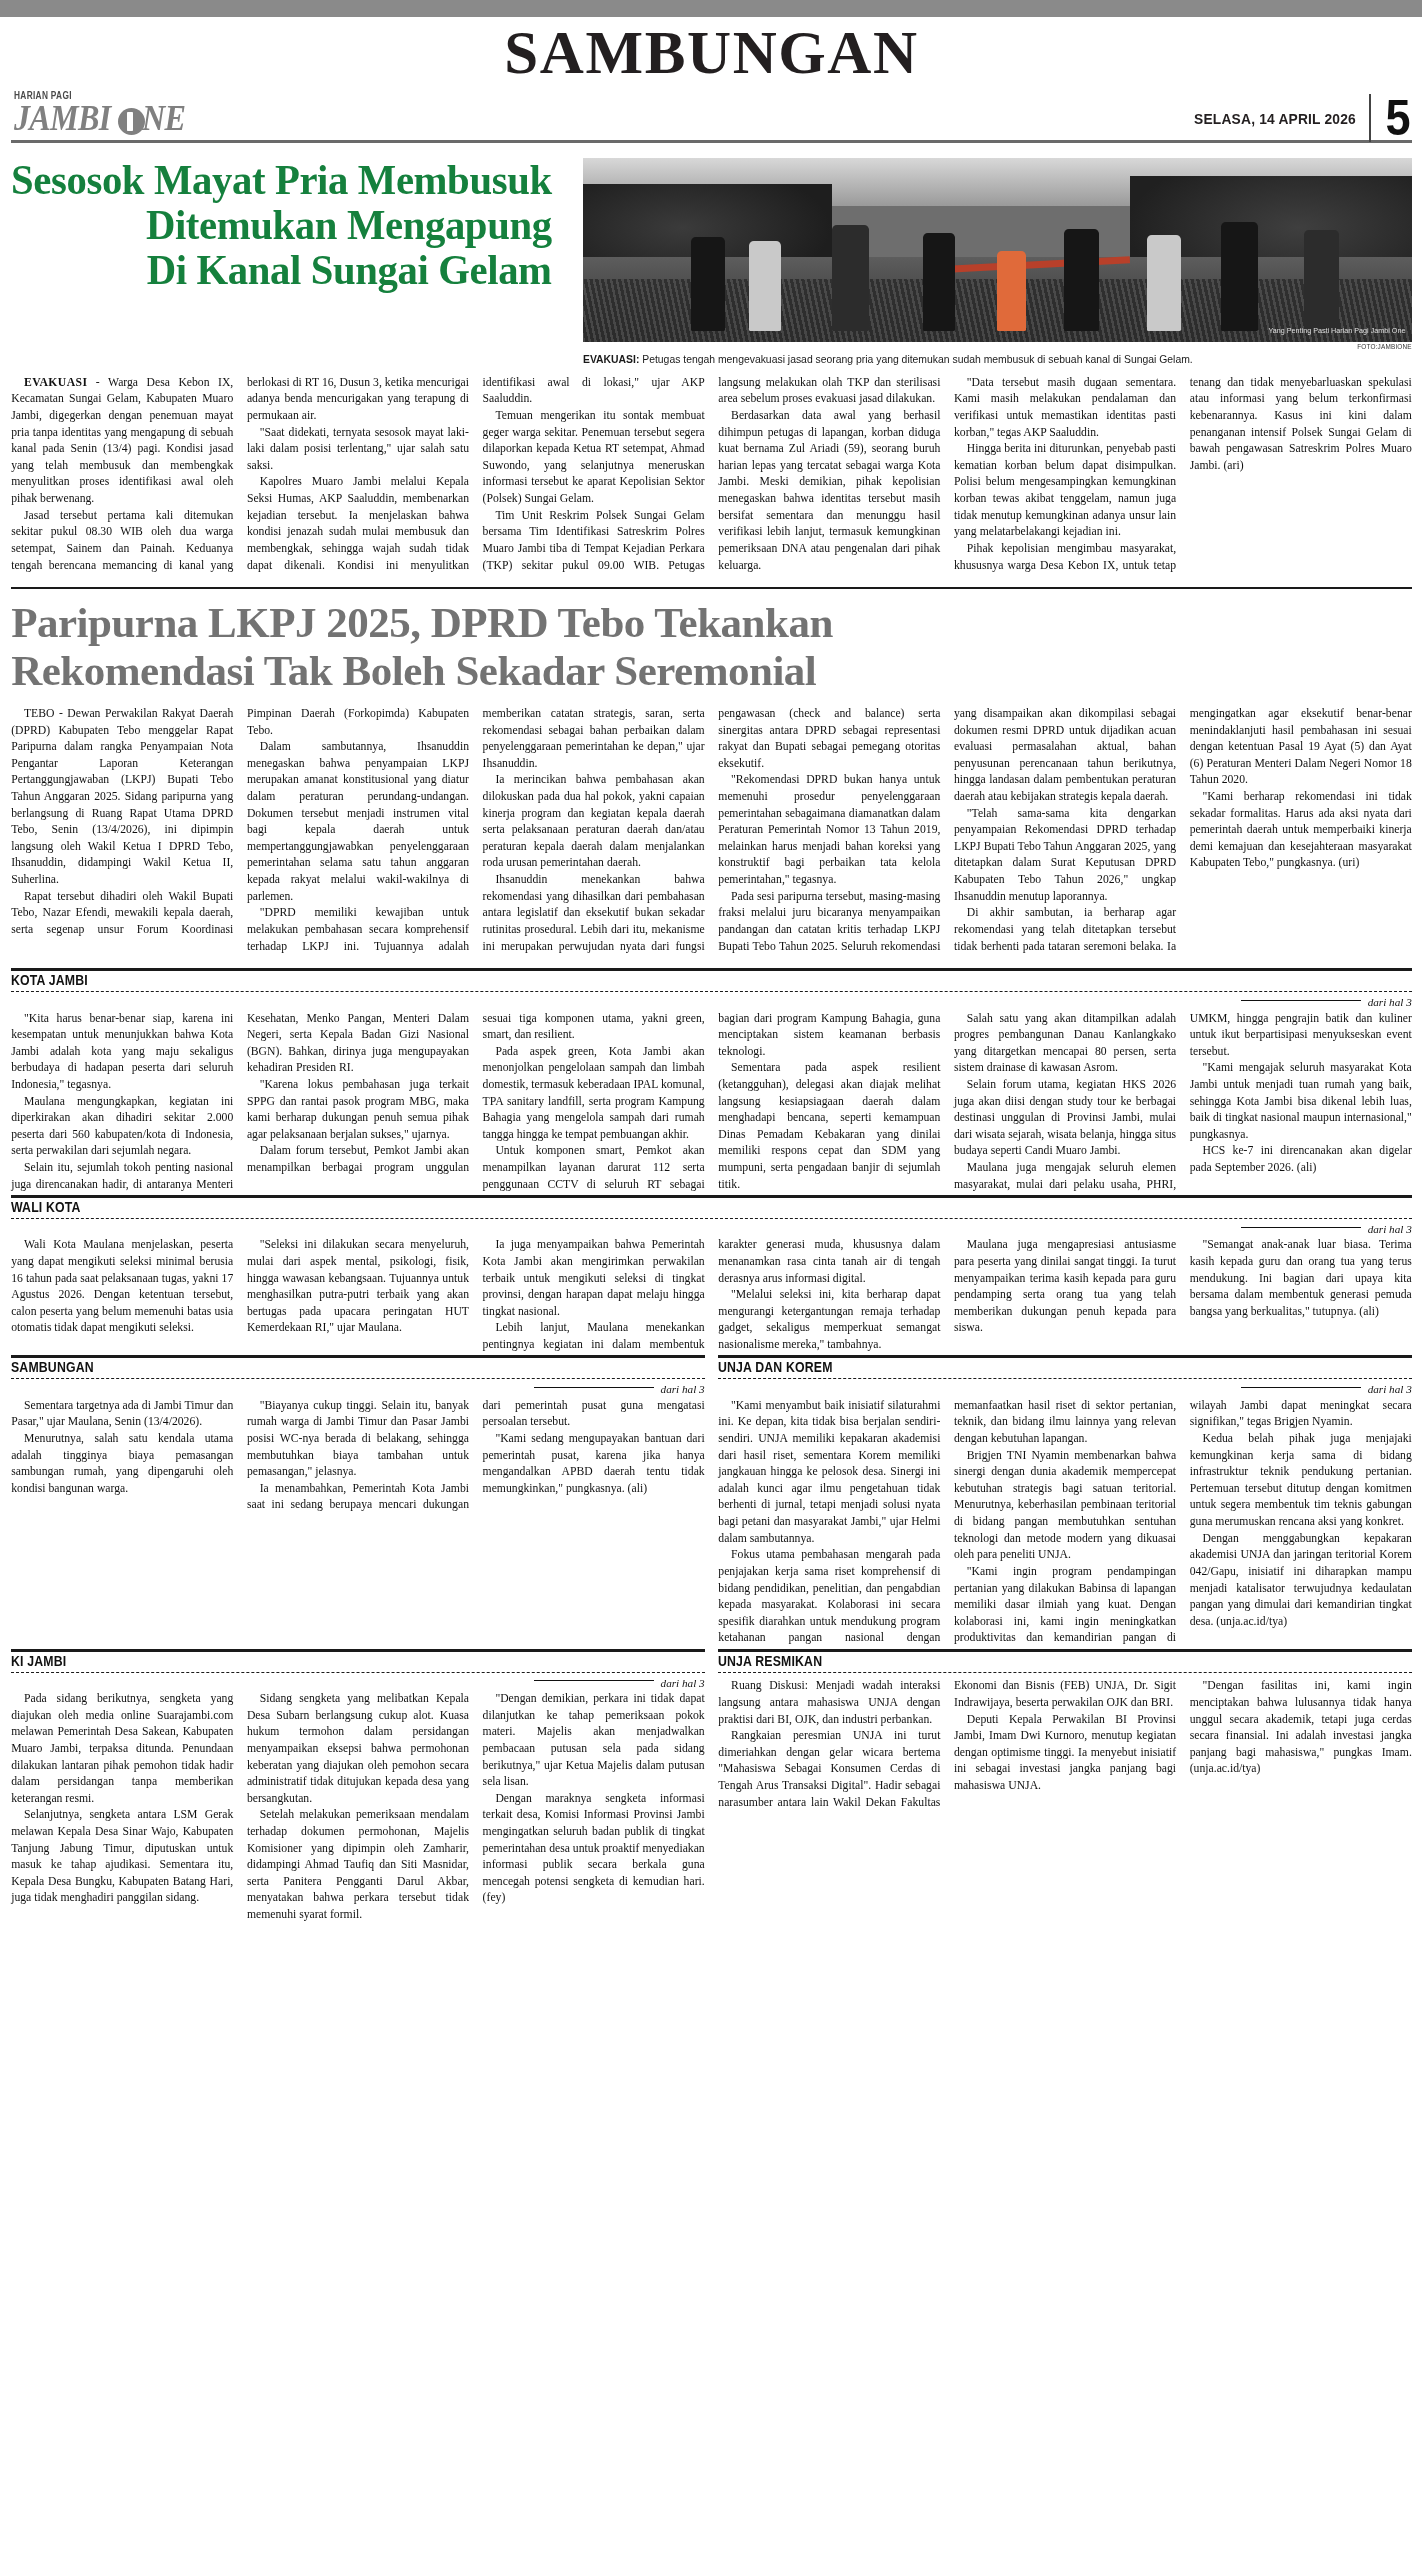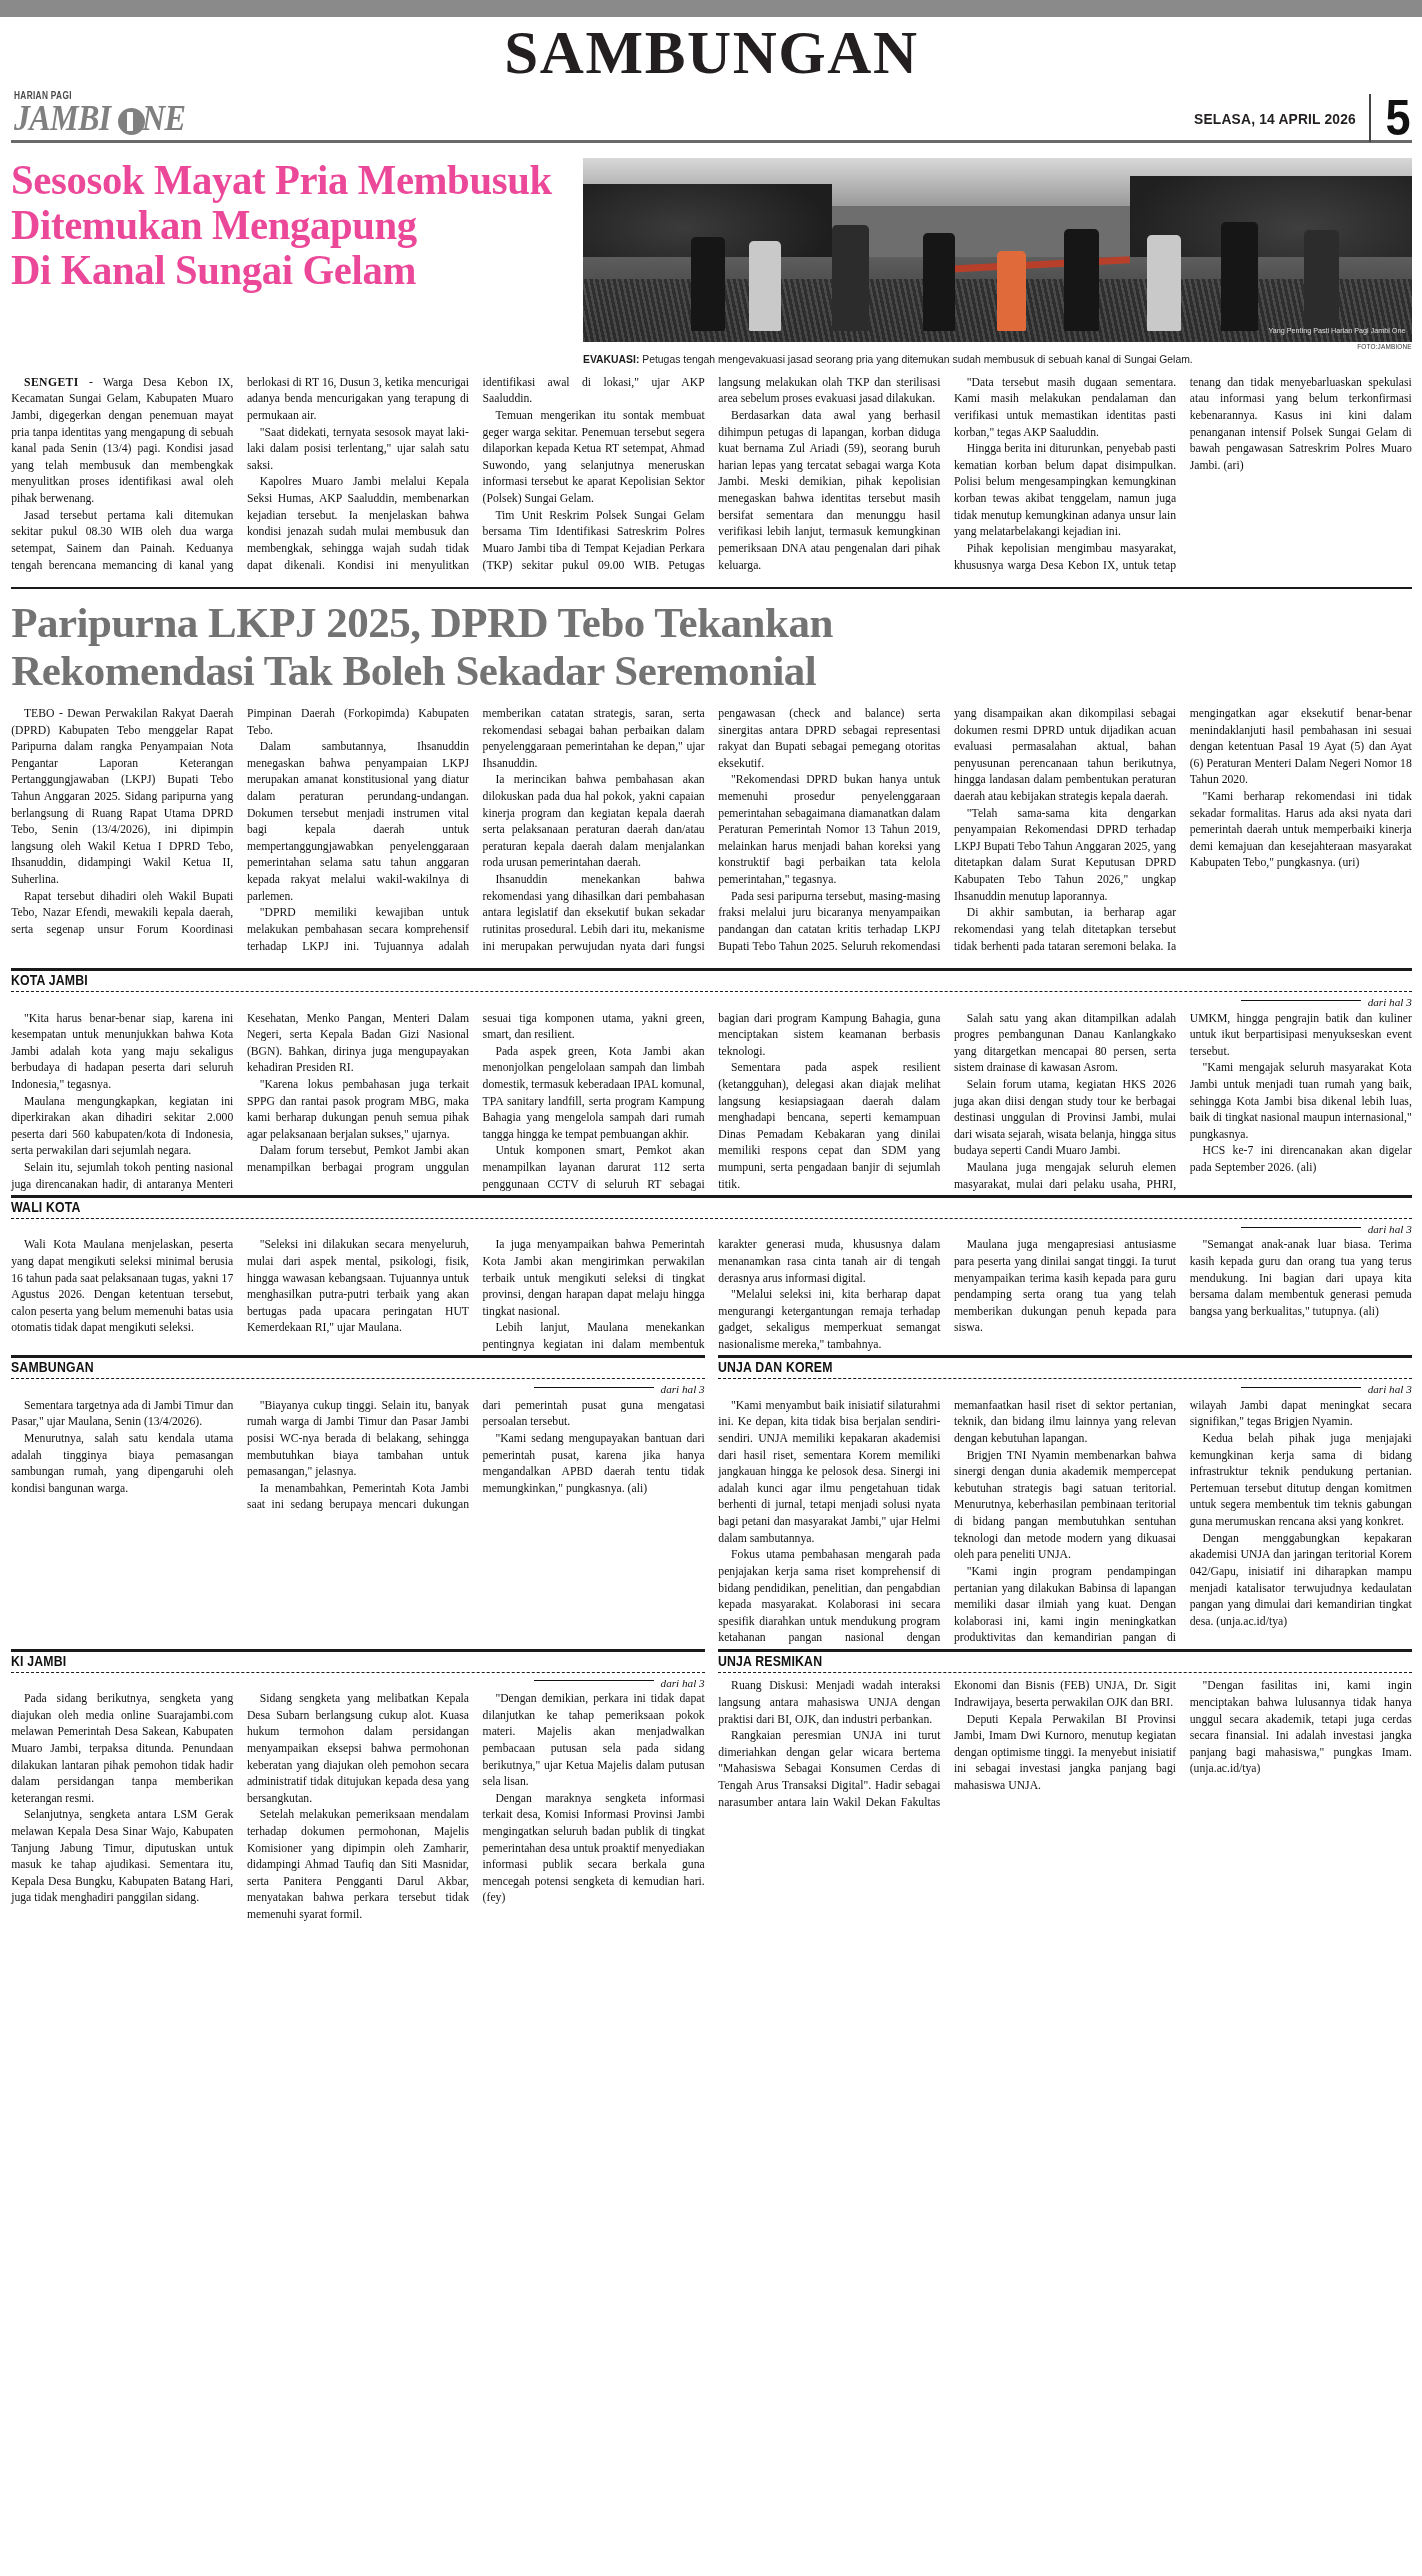--- a/index.html
+++ b/index.html
@@ -50,21 +50,21 @@
     color:#111;line-height:.8;transform:scaleX(.9);
   }
   .mast-rule{height:3.2px;background:#6a6a6a;margin:3.2px 0 0 0;}
 
   
   .art1{margin-top:14.4px;display:block;position:relative;}
   .art1-top{display:flex;gap:14.4px;align-items:flex-start;}
   .art1-head{
     flex:0 0 376px;
     font-family:"Liberation Serif",serif;font-weight:bold;
-    font-size:42px;line-height:1.08;color:#ec4899;letter-spacing:-0.4px;
+    font-size:42px;line-height:1.08;color:#15803d;letter-spacing:-0.4px;text-align:right;
   }
   .art1-head div{white-space:nowrap;transform:scaleX(.97);transform-origin:left center;}
   .photo-wrap{flex:1 1 auto;}
   .photo{
     width:100%;height:184px;position:relative;overflow:hidden;
     background:#6e6e6e;
   }
   .photo .sky{position:absolute;left:0;top:0;right:0;height:26%;
     background:linear-gradient(180deg,#d8d8d8,#9a9a9a);}
   .photo .bushL{position:absolute;left:0;top:14%;width:30%;height:60%;
@@ -202,21 +202,21 @@
         </div>
         <div class="credit">FOTO:JAMBIONE</div>
         <div class="caption">
           <b>EVAKUASI:</b>
           <span>Petugas tengah mengevakuasi jasad seorang pria yang ditemukan sudah membusuk di sebuah kanal di Sungai Gelam.</span>
         </div>
       </div>
     </div>
 
     <div class="art1-cols">
-      <p class="first"><b>SENGETI</b><span> - Warga Desa Kebon IX, Kecamatan Sungai Gelam, Kabupaten Muaro Jambi, digegerkan dengan penemuan mayat pria tanpa identitas yang mengapung di sebuah kanal pada Senin (13/4) pagi. Kondisi jasad yang telah membusuk dan membengkak menyulitkan proses identifikasi awal oleh pihak berwenang.</span></p>
+      <p class="first"><b>EVAKUASI</b><span> - Warga Desa Kebon IX, Kecamatan Sungai Gelam, Kabupaten Muaro Jambi, digegerkan dengan penemuan mayat pria tanpa identitas yang mengapung di sebuah kanal pada Senin (13/4) pagi. Kondisi jasad yang telah membusuk dan membengkak menyulitkan proses identifikasi awal oleh pihak berwenang.</span></p>
       <p>Jasad tersebut pertama kali ditemukan sekitar pukul 08.30 WIB oleh dua warga setempat, Sainem dan Painah. Keduanya tengah berencana memancing di kanal yang berlokasi di RT 16, Dusun 3, ketika mencurigai adanya benda mencurigakan yang terapung di permukaan air.</p>
       <p>"Saat didekati, ternyata sesosok mayat laki-laki dalam posisi terlentang," ujar salah satu saksi.</p>
       <p>Kapolres Muaro Jambi melalui Kepala Seksi Humas, AKP Saaluddin, membenarkan kejadian tersebut. Ia menjelaskan bahwa kondisi jenazah sudah mulai membusuk dan membengkak, sehingga wajah sudah tidak dapat dikenali. Kondisi ini menyulitkan identifikasi awal di lokasi," ujar AKP Saaluddin.</p>
       <p>Temuan mengerikan itu sontak membuat geger warga sekitar. Penemuan tersebut segera dilaporkan kepada Ketua RT setempat, Ahmad Suwondo, yang selanjutnya meneruskan informasi tersebut ke aparat Kepolisian Sektor (Polsek) Sungai Gelam.</p>
       <p>Tim Unit Reskrim Polsek Sungai Gelam bersama Tim Identifikasi Satreskrim Polres Muaro Jambi tiba di Tempat Kejadian Perkara (TKP) sekitar pukul 09.00 WIB. Petugas langsung melakukan olah TKP dan sterilisasi area sebelum proses evakuasi jasad dilakukan.</p>
       <p>Berdasarkan data awal yang berhasil dihimpun petugas di lapangan, korban diduga kuat bernama Zul Ariadi (59), seorang buruh harian lepas yang tercatat sebagai warga Kota Jambi. Meski demikian, pihak kepolisian menegaskan bahwa identitas tersebut masih bersifat sementara dan menunggu hasil verifikasi lebih lanjut, termasuk kemungkinan pemeriksaan DNA atau pengenalan dari pihak keluarga.</p>
       <p>"Data tersebut masih dugaan sementara. Kami masih melakukan pendalaman dan verifikasi untuk memastikan identitas pasti korban," tegas AKP Saaluddin.</p>
       <p>Hingga berita ini diturunkan, penyebab pasti kematian korban belum dapat disimpulkan. Polisi belum mengesampingkan kemungkinan korban tewas akibat tenggelam, namun juga tidak menutup kemungkinan adanya unsur lain yang melatarbelakangi kejadian ini.</p>
       <p>Pihak kepolisian mengimbau masyarakat, khususnya warga Desa Kebon IX, untuk tetap tenang dan tidak menyebarluaskan spekulasi atau informasi yang belum terkonfirmasi kebenarannya. Kasus ini kini dalam penanganan intensif Polsek Sungai Gelam di bawah pengawasan Satreskrim Polres Muaro Jambi. (ari)</p>
     </div>

